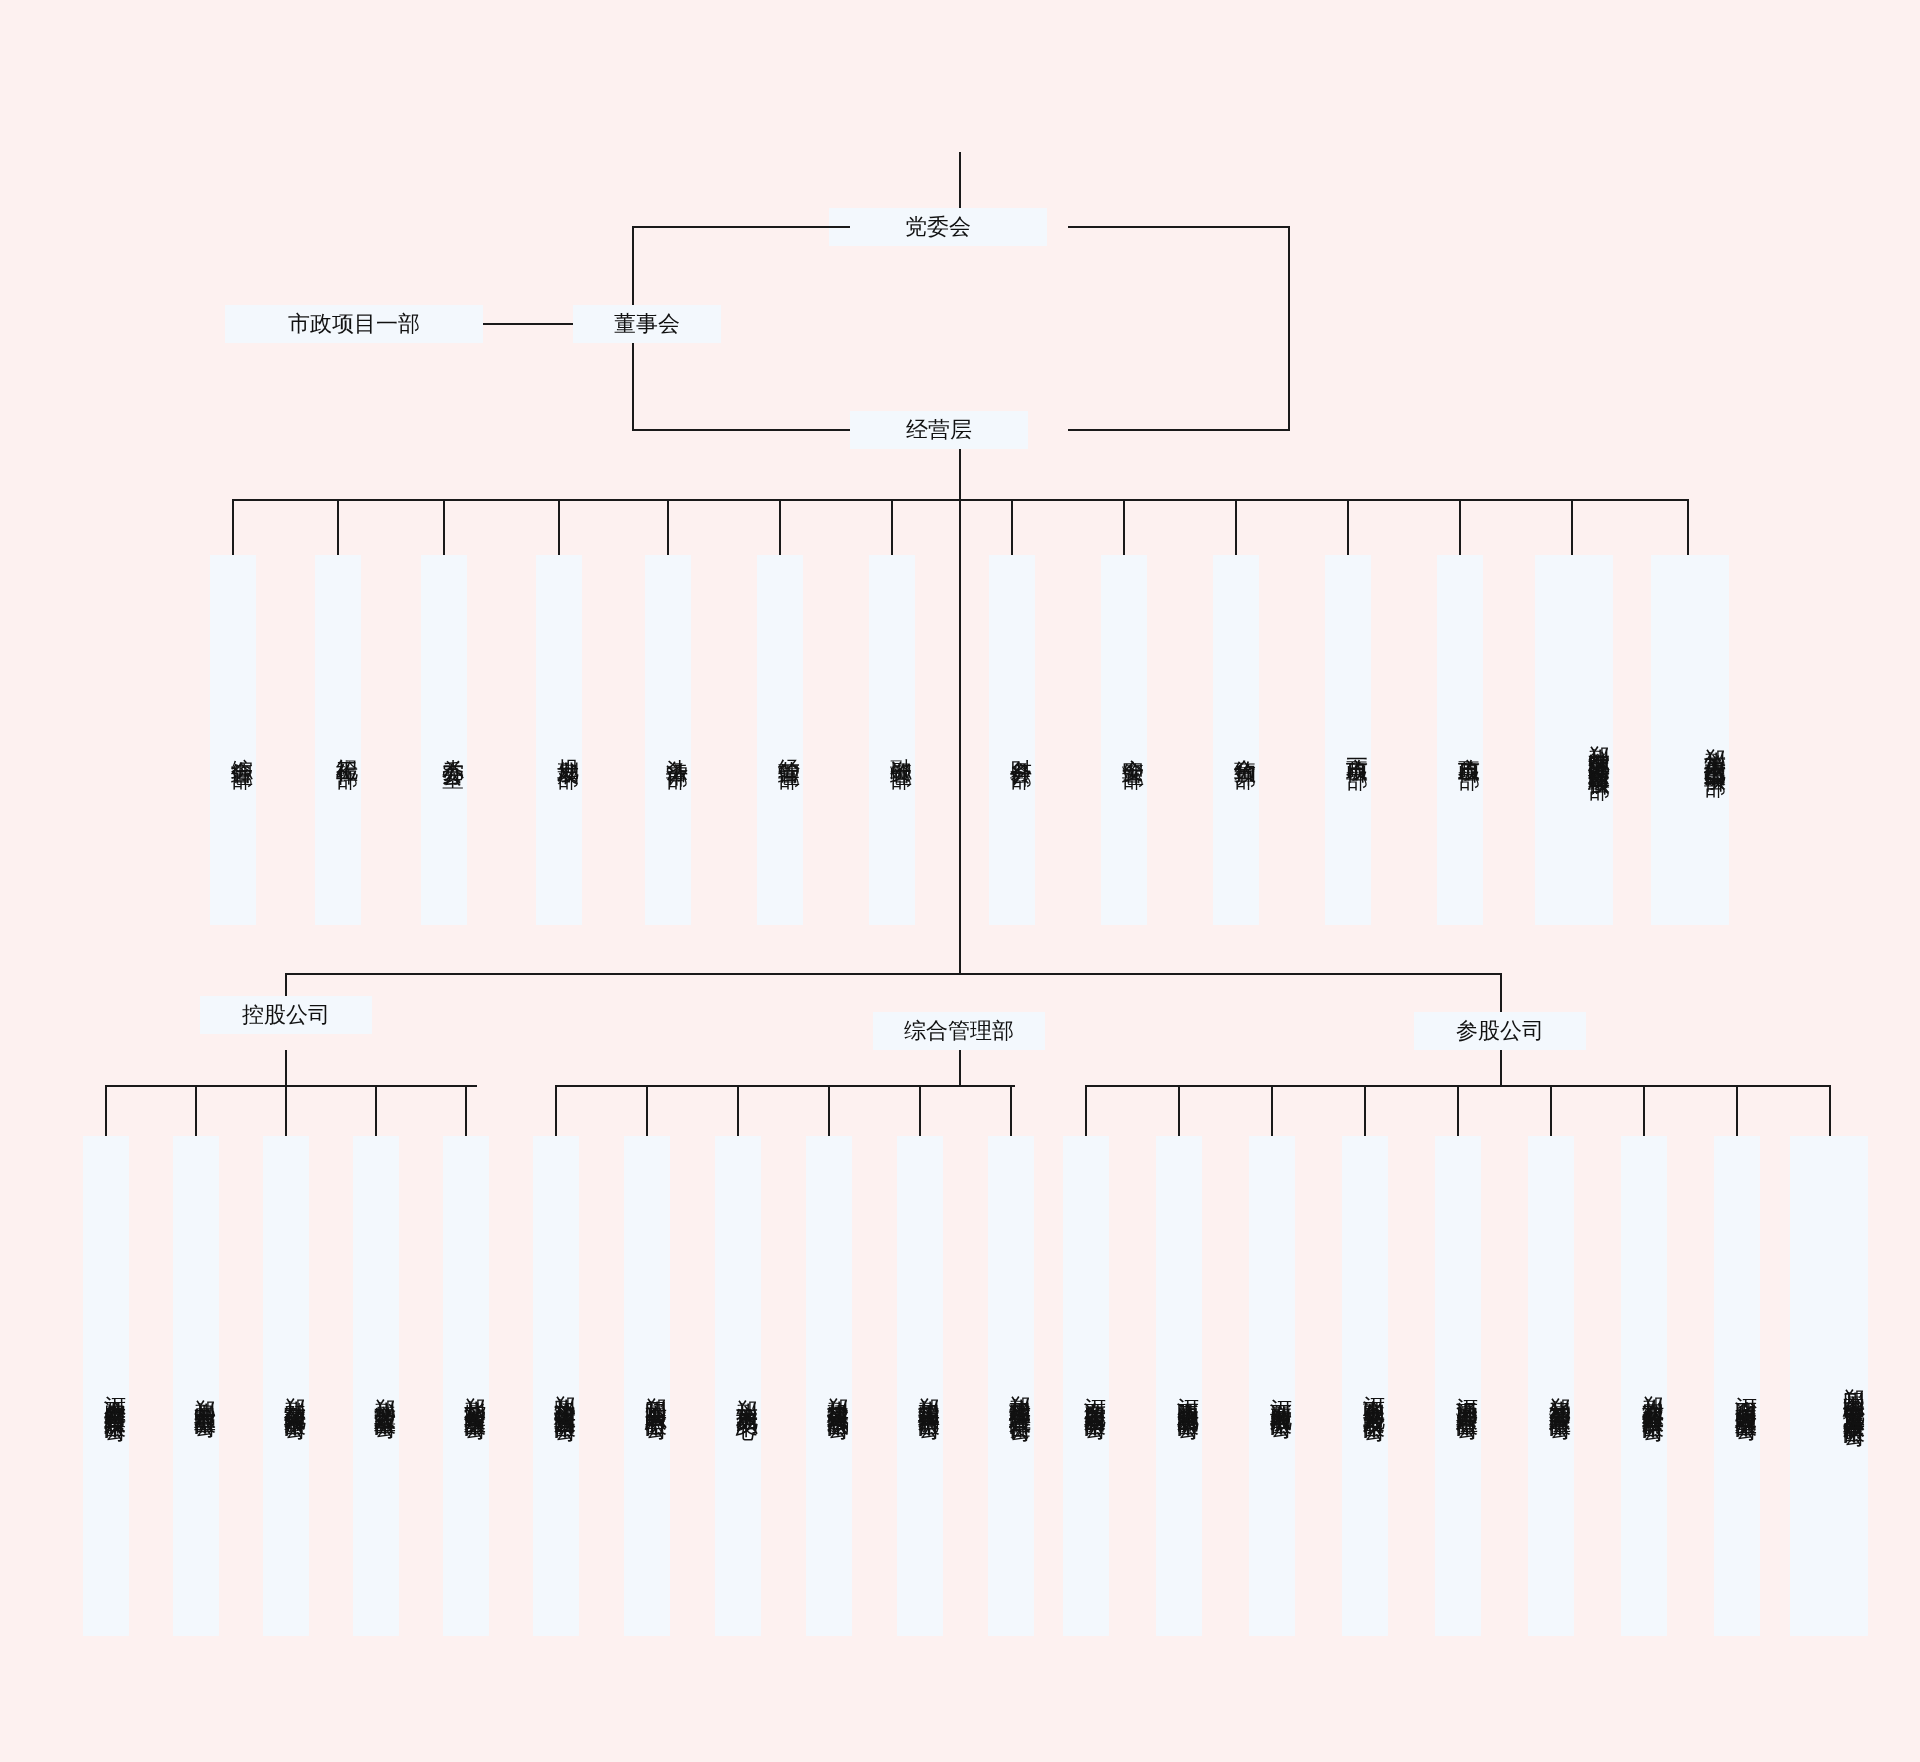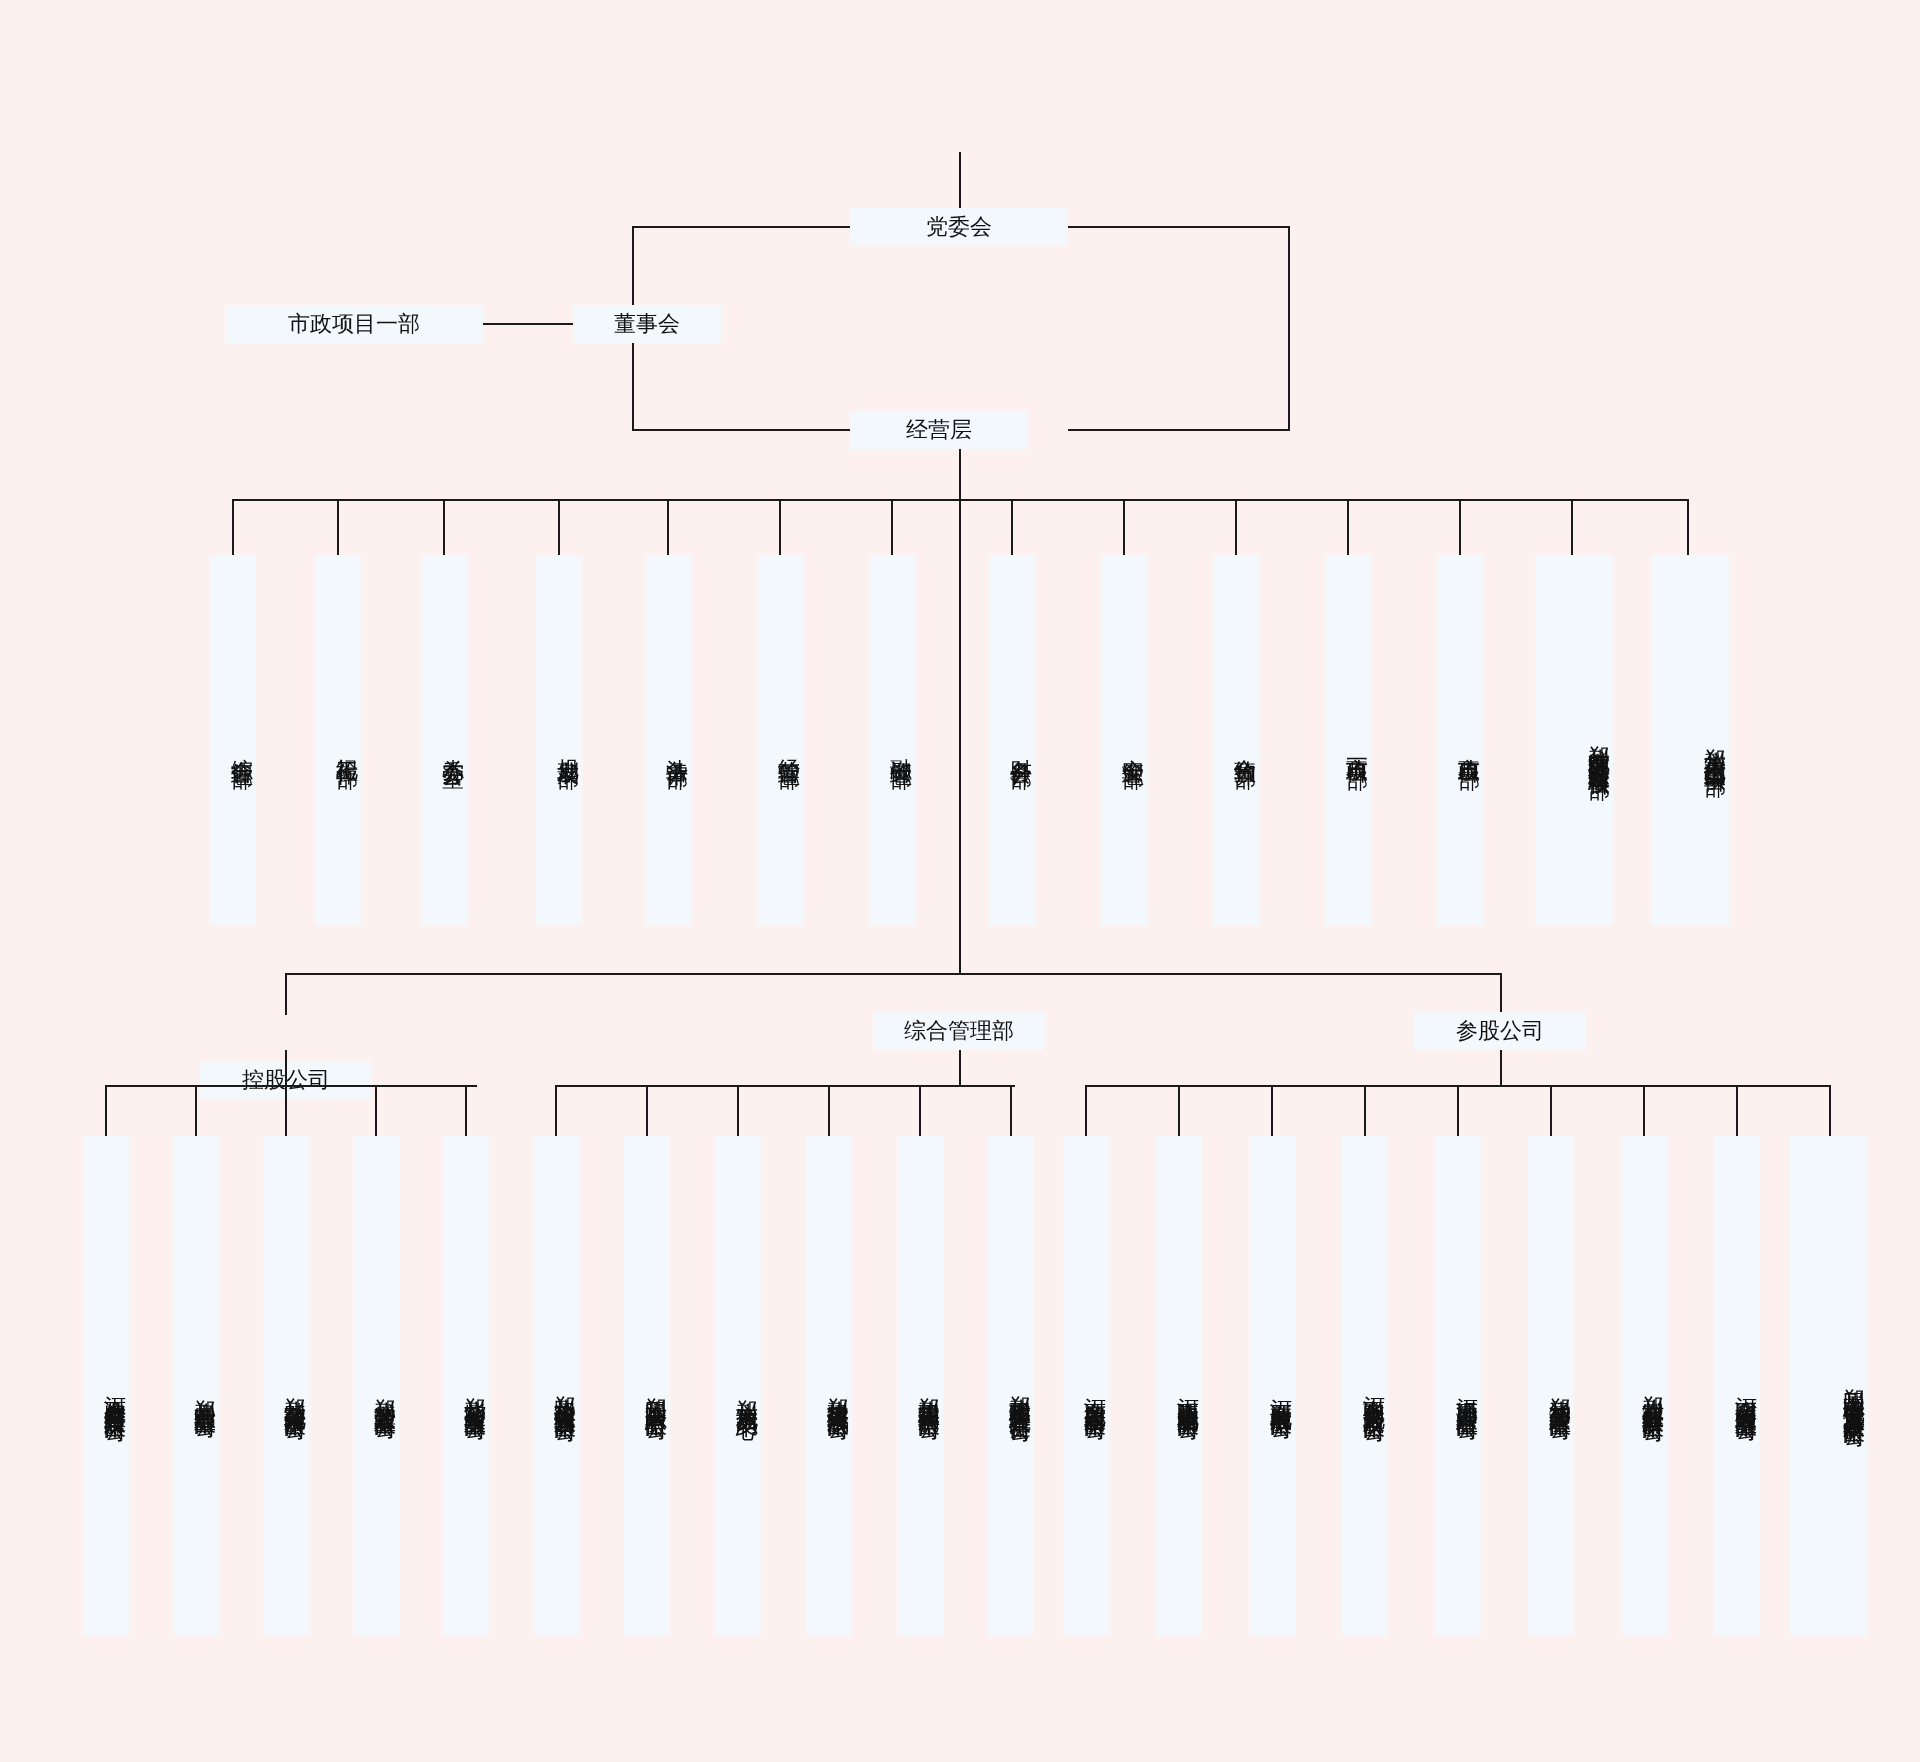--- a/index.html
+++ b/index.html
@@ -80,21 +80,21 @@
   .lnh { height: 2px; }
 </style>
 </head>
 <body>
 
 <div class="canvas">
 
 
   <div class="ln lnv" style="left:959px; top:152px; height:66px;"></div>
 
-  <div class="box hbox" style="left:850px; top:208px; width:218px;">党委会</div>
+  <div class="box hbox" style="left:829px; top:208px; width:218px;">党委会</div>
 
   <div class="ln lnh" style="left:632px; top:226px; width:218px;"></div>
   <div class="ln lnh" style="left:1068px; top:226px; width:222px;"></div>
 
   <div class="ln lnv" style="left:632px; top:226px; height:205px;"></div>
 
   <div class="ln lnv" style="left:1288px; top:226px; height:205px;"></div>
 
   <div class="box hbox" style="left:225px; top:305px; width:258px;">市政项目一部</div>
   <div class="ln lnh" style="left:483px; top:323px; width:90px;"></div>
@@ -149,21 +149,21 @@
 
   <div class="ln lnv" style="left:1687px; top:499px; height:56px;"></div>
   <div class="box vbox" style="left:1651px; top:555px; width:78px; height:370px; padding-top:10px;">郑州市第六十七高级中学项目部</div>
 
   <div class="ln lnv" style="left:959px; top:499px; height:476px;"></div>
 
   <div class="ln lnh" style="left:285px; top:973px; width:1215px;"></div>
   <div class="ln lnv" style="left:285px; top:973px; height:42px;"></div>
   <div class="ln lnv" style="left:1500px; top:973px; height:42px;"></div>
 
-  <div class="box hbox" style="left:200px; top:1061px; width:172px;">控股公司</div>
+  <div class="box hbox" style="left:200px; top:996px; width:172px;">控股公司</div>
   <div class="box hbox" style="left:873px; top:1012px; width:172px;">综合管理部</div>
   <div class="box hbox" style="left:1414px; top:1012px; width:172px;text-align:right;">参股公司</div>
 
   <div class="ln lnv" style="left:285px; top:1050px; width:2px; height:36px;"></div>
   <div class="ln lnh" style="left:105px; top:1085px; width:372px;"></div>
   <div class="ln lnv" style="left:105px; top:1085px; height:52px;"></div>
   <div class="ln lnv" style="left:195px; top:1085px; height:52px;"></div>
   <div class="ln lnv" style="left:285px; top:1085px; height:52px;"></div>
   <div class="ln lnv" style="left:375px; top:1085px; height:52px;"></div>
   <div class="ln lnv" style="left:465px; top:1085px; height:52px;"></div>

